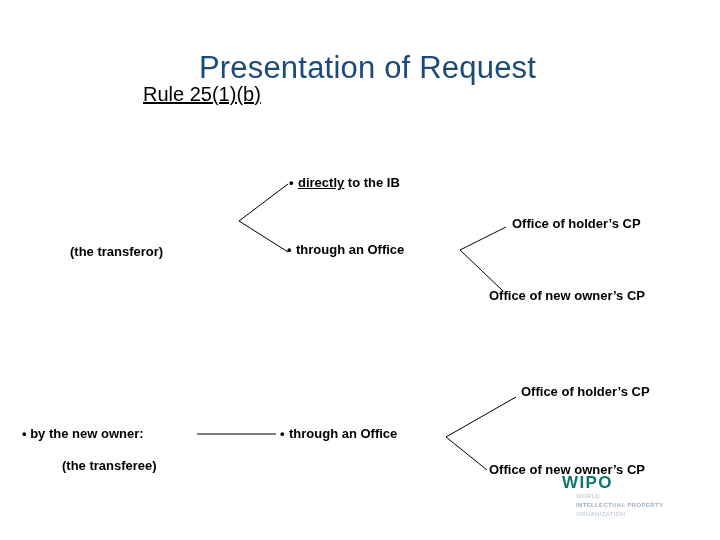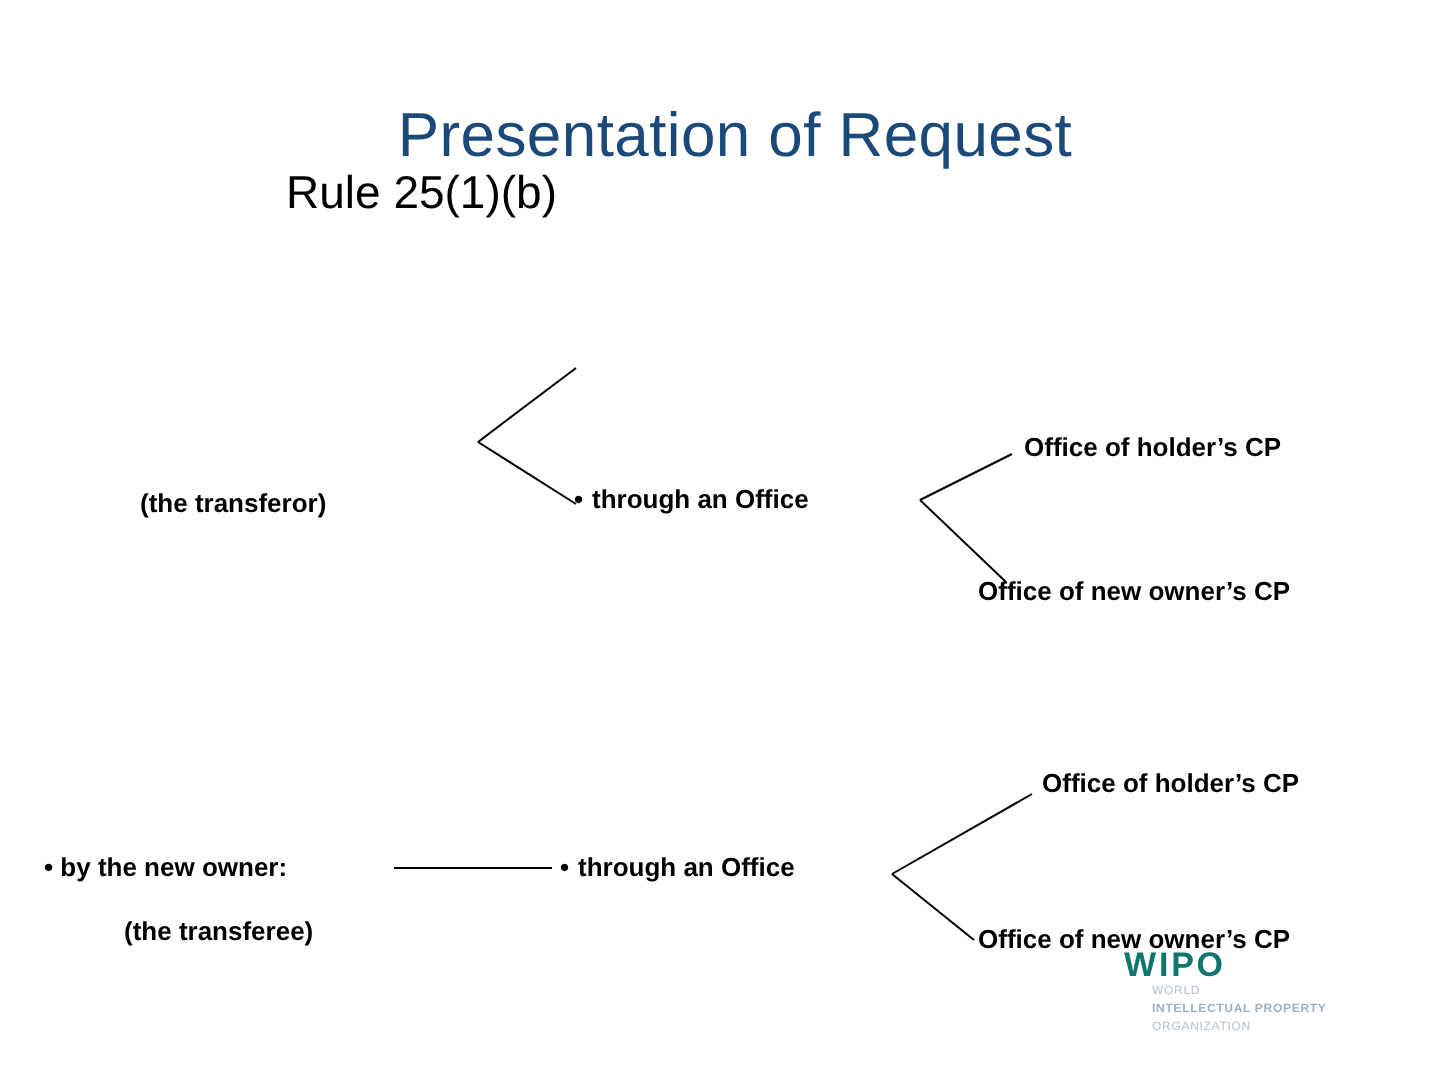--- a/index.html
+++ b/index.html
@@ -28,24 +28,25 @@
     font-weight: normal;
     color: #1b4a7a;
     letter-spacing: 0.2px;
     white-space: nowrap;
     margin-left: 40px;
   }
   #slide-subtitle {
     position: absolute;
     left: 143px;
     top: 83px;
-    font-size: 23px;
+    font-size: 20px;
     font-weight: normal;
     color: #000000;
     white-space: nowrap;
+    text-decoration: underline;
   }
 
   
   .node {
     position: absolute;
     font-size: 13px;
     font-weight: bold;
     color: #000000;
     white-space: nowrap;
     line-height: 1.1;
@@ -117,20 +118,23 @@
 
     <line x1="197" y1="434" x2="276" y2="434"></line>
 
     <line x1="446" y1="437" x2="516" y2="397"></line>
     <line x1="446" y1="437" x2="487" y2="470"></line>
   </svg>
 
 
   <div class="node" style="left:70px; top:245px;text-align:center;">(the transferor)</div>
 
+  <div class="node" style="left:289px; top:176px;">
+    <span class="bullet-dot">•</span><span class="underline">directly</span><span class="nounderline"> to the IB</span>
+  </div>
 
   <div class="node" style="left:287px; top:243px;">
     <span class="bullet-dot">•</span><span>through an Office</span>
   </div>
 
   <div class="node" style="left:512px; top:217px;">Office of holder’s CP</div>
 
   <div class="node" style="left:489px; top:289px;">Office of new owner’s CP</div>
 
   <div class="node" style="left:22px; top:427px;">• by the new owner:</div>

